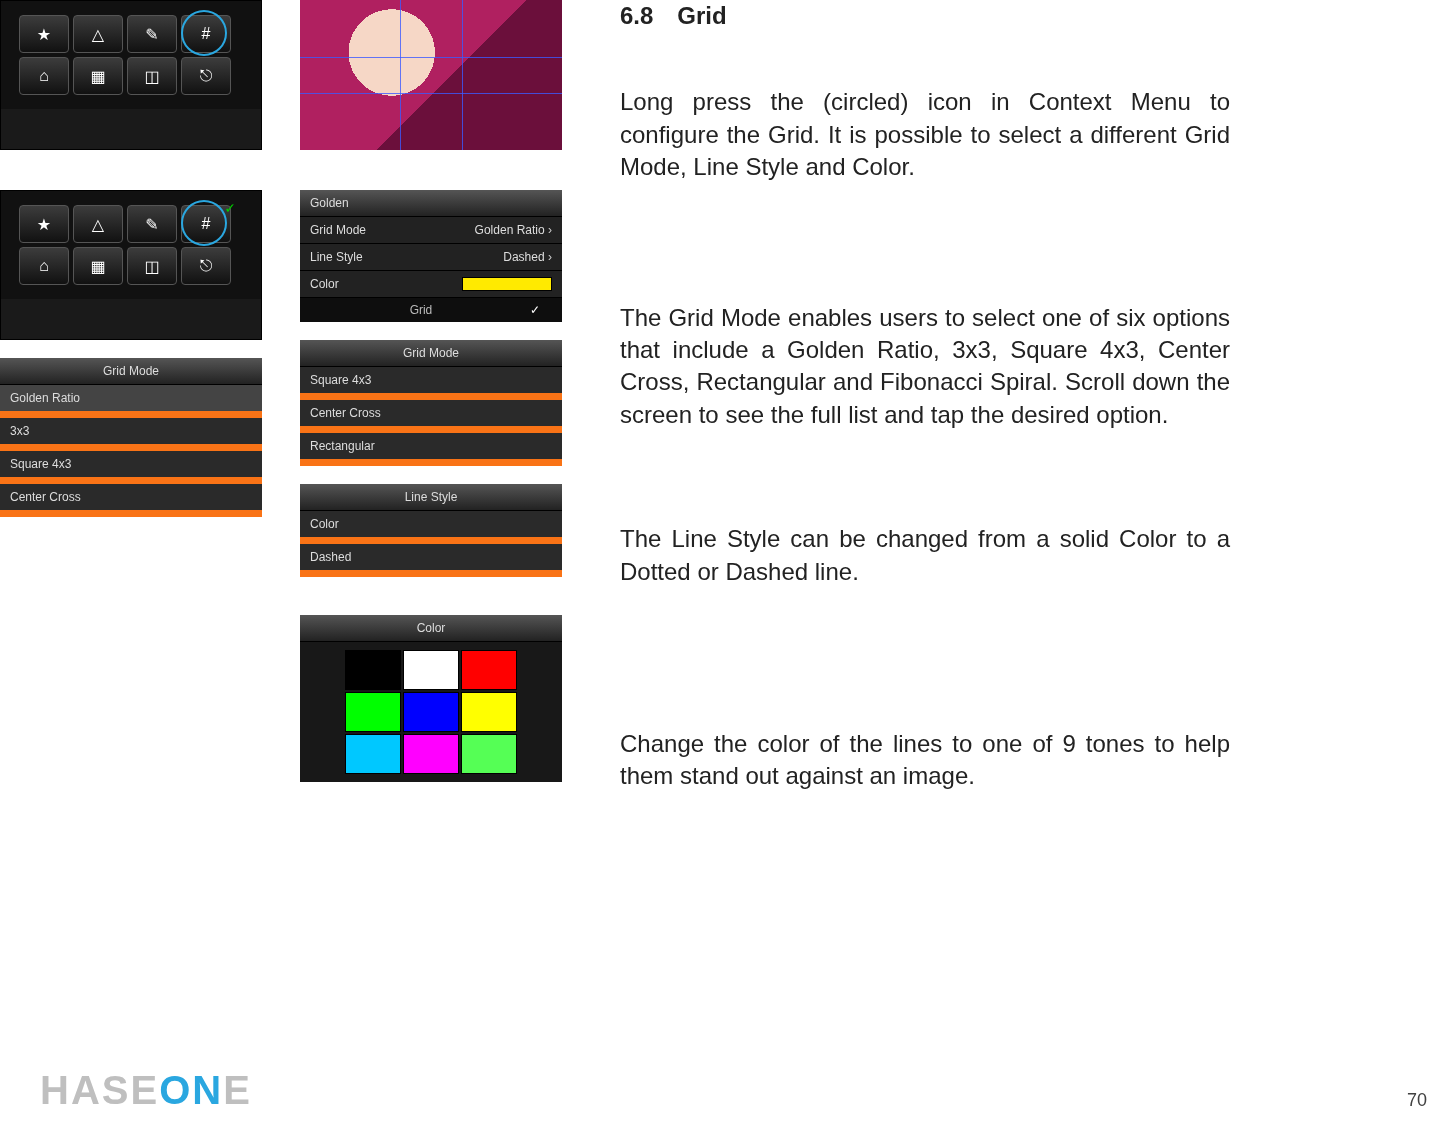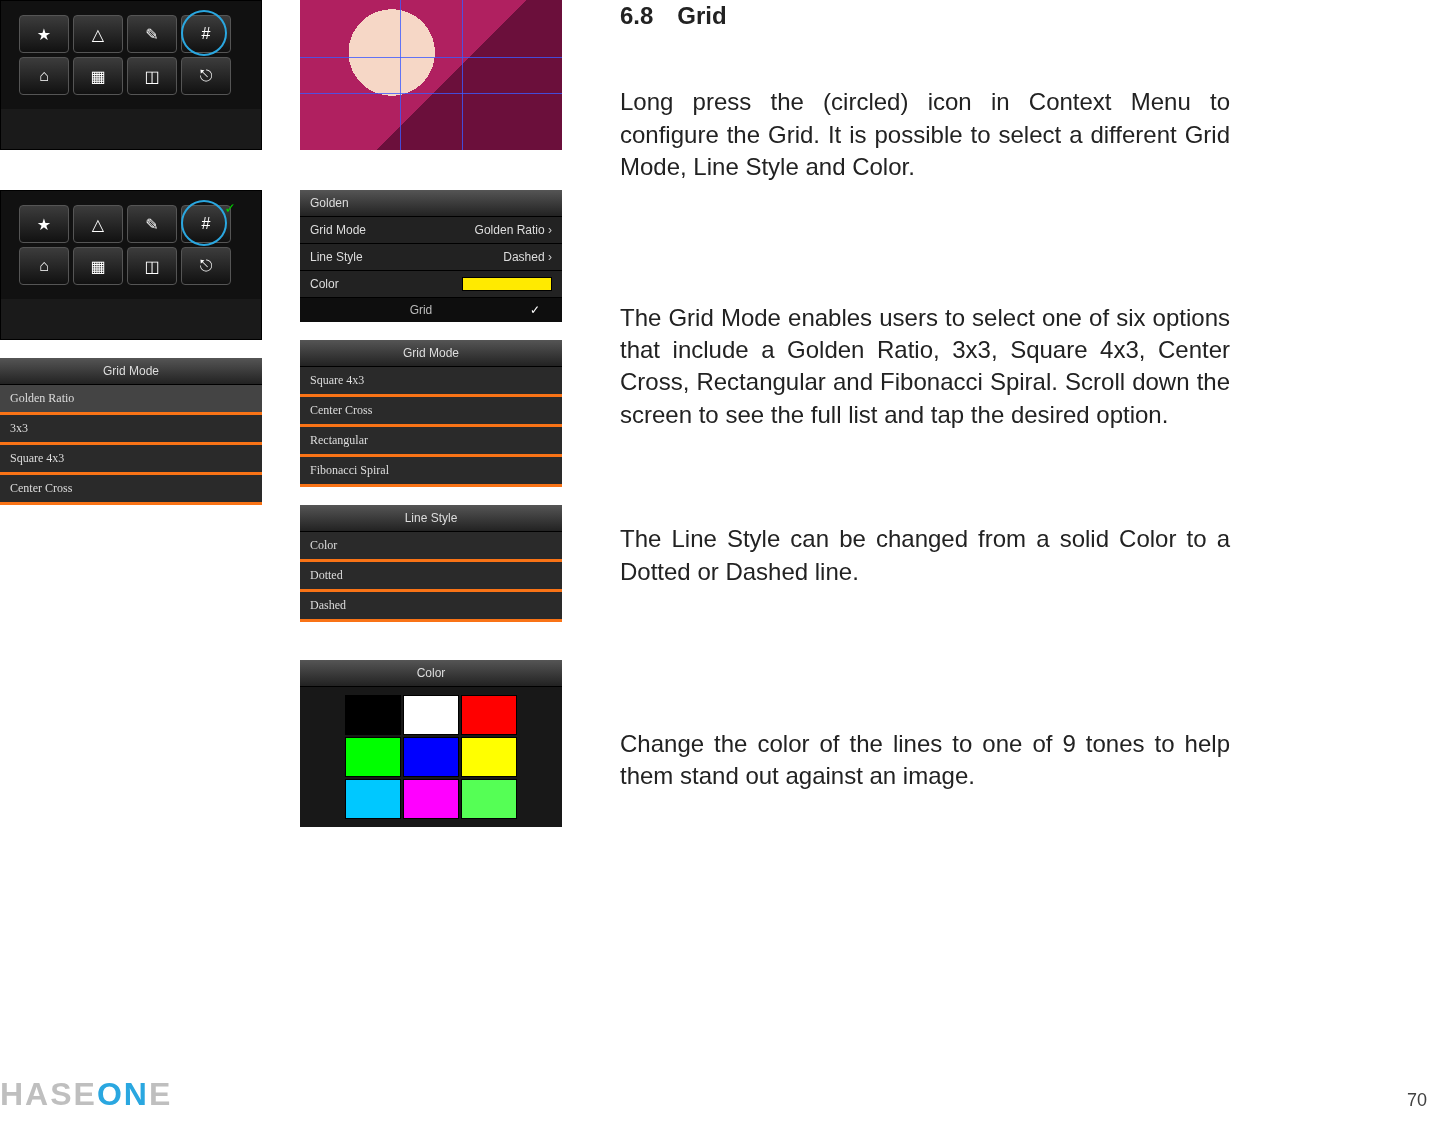--- a/index.html
+++ b/index.html
@@ -13,21 +13,21 @@
 
   .shot { position: relative; width: 262px; background:#1a1a1a; border:1px solid #000; }
   .cm { display:grid; grid-template-columns: repeat(4, 50px); grid-auto-rows:38px; gap:4px; padding:14px 18px; background:#111; }
   .cm .ic { background:linear-gradient(#3c3c3c,#111); border:1px solid #555; border-radius:4px; display:flex; align-items:center; justify-content:center; color:#fff; font-size:16px; position:relative; }
   .circle { position:absolute; border:2px solid #2aa7e0; border-radius:50%; pointer-events:none; }
   .check8 { position:absolute; top:-6px; right:-6px; color:#0c0; font-size:14px; }
 
   
   .list-panel { width:262px; background:#181818; color:#ddd; font-size:12px; }
   .list-hdr { text-align:center; padding:6px 0; background:linear-gradient(#555,#222); border-bottom:1px solid #000; }
-  .list-row { padding:6px 10px; border-bottom:3px solid #f97316; background:#2a2a2a;font-family:Liberation Serif, serif; }
+  .list-row { padding:6px 10px; border-bottom:7px solid #f97316; background:#2a2a2a; }
   .list-row.on { background:#444; }
   .list-ft { text-align:center; padding:5px 12px; background:#0e0e0e; color:#bbb; }
   .settings-row { display:flex; justify-content:space-between; padding:6px 10px; border-bottom:1px solid #000; background:#222; }
   .chev { color:#ccc; }
   .swatch-bar { width:90px; height:14px; background:#ffea00; border:1px solid #000; }
 
   
   .cg { display:grid; grid-template-columns:repeat(3,56px); grid-auto-rows:40px; gap:2px; padding:8px; justify-content:center; }
   .sw { border:1px solid #000; }
 
@@ -37,21 +37,21 @@
   .photo .g { position:absolute; inset:0; }
   .photo .gv, .photo .gh { position:absolute; background:rgba(60,90,255,.8); }
   .photo .gv { width:1px; top:0; bottom:0; }
   .photo .gh { height:1px; left:0; right:0; }
 
   
   .sec-title { font-weight:600; margin-bottom:2px; }
   .para { margin-bottom:30px; }
 
   
-  .logo { position:absolute; left:0; bottom:20px; font-weight:800; letter-spacing:2px; font-size:32px; color:#bfbfbf; }
+  .logo { position:absolute; left:0; bottom:20px; font-weight:800; letter-spacing:2px; font-size:40px; color:#bfbfbf;padding-left:40px; }
   .logo .b { color:#2aa7e0; font-weight:900; }
   .pagenum { position:absolute; right:28px; bottom:22px; font-size:18px; color:#404040; }
 </style>
 </head>
 <body>
 
 <div class="page">
 
   <div class="col-left">
 
@@ -125,27 +125,25 @@
         <span>Grid</span>
         <span style="float:right;padding-right:10px;color:#fff">✓</span>
       </div>
     </div>
 
     <div class="list-panel" style="margin-top:18px">
       <div class="list-hdr">Grid Mode</div>
       <div class="list-row">Square 4x3</div>
       <div class="list-row">Center Cross</div>
       <div class="list-row">Rectangular</div>
-      <div class="list-row">Fibonacci Spiral</div>
     </div>
 
     <div class="list-panel" style="margin-top:18px">
       <div class="list-hdr">Line Style</div>
       <div class="list-row">Color</div>
-      <div class="list-row">Dotted</div>
       <div class="list-row">Dashed</div>
     </div>
 
     <div class="list-panel" style="margin-top:38px">
       <div class="list-hdr">Color</div>
       <div class="cg">
         <div class="sw" style="background:#000000"></div>
         <div class="sw" style="background:#ffffff"></div>
         <div class="sw" style="background:#ff0000"></div>
         <div class="sw" style="background:#00ff00"></div>

